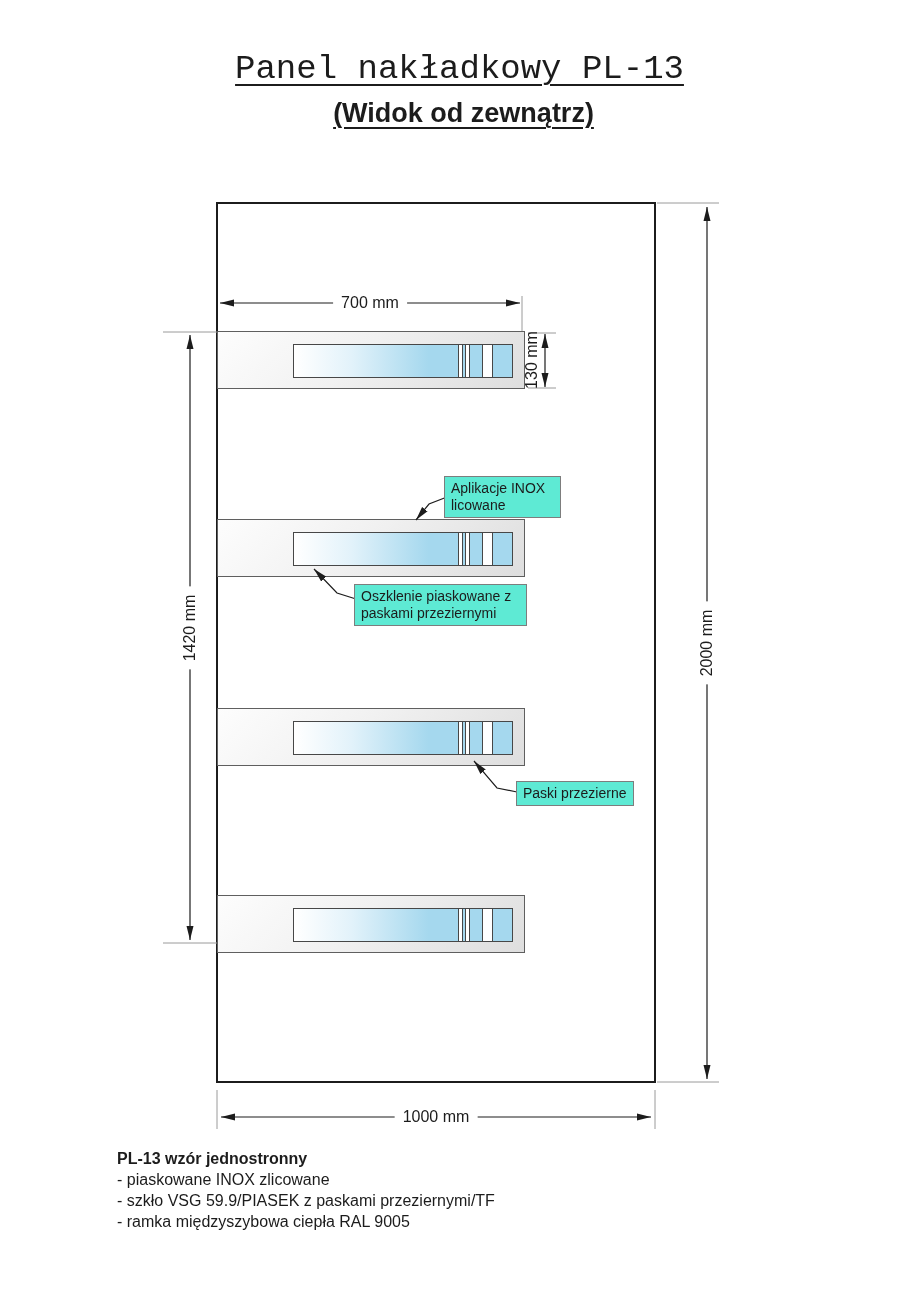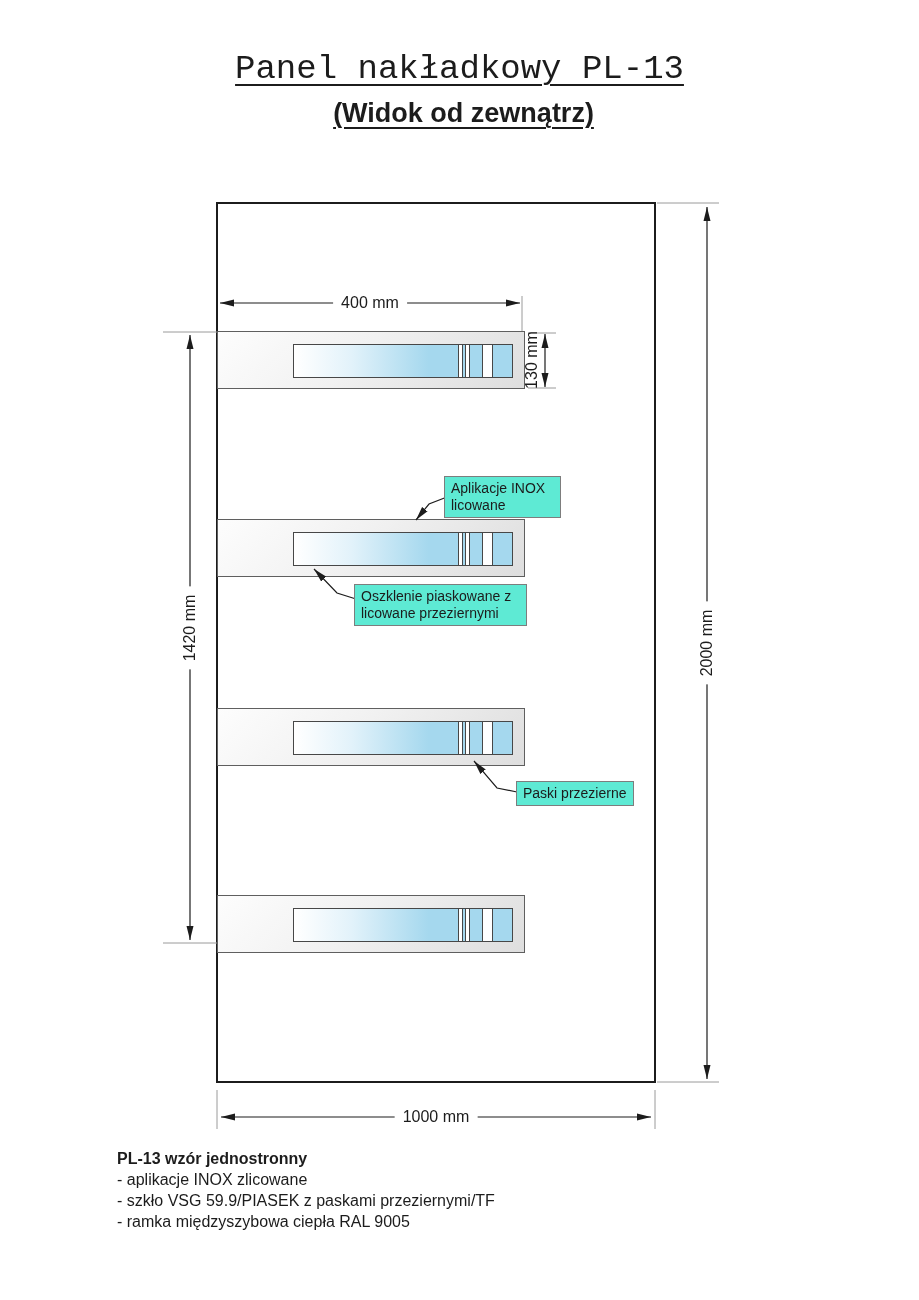--- a/index.html
+++ b/index.html
@@ -129,30 +129,30 @@
       <line x1="436" y1="1117" x2="651" y2="1117" marker-end="url(#arr)"></line>
     </g>
 
     <g stroke="#1c1c1c" stroke-width="1.2" fill="none">
       <polyline points="447,497 429,504 416,520" marker-end="url(#arr)"></polyline>
       <polyline points="356,599 337,593 314,569" marker-end="url(#arr)"></polyline>
       <polyline points="517,792 497,788 474,761" marker-end="url(#arr)"></polyline>
     </g>
   </svg>
 
-  <div class="dim" style="left:370px;top:303px">400 mm</div>
+  <div class="dim" style="left:370px;top:303px">700 mm</div>
   <div class="dim rot nobg" style="left:532px;top:360px">130 mm</div>
   <div class="dim rot" style="left:190px;top:628px">1420 mm</div>
   <div class="dim rot" style="left:707px;top:643px">2000 mm</div>
   <div class="dim" style="left:436px;top:1117px">1000 mm</div>
 
   <div class="callout" style="left:444px;top:476px;width:117px">Aplikacje INOX licowane</div>
-  <div class="callout" style="left:354px;top:584px;width:173px">Oszklenie piaskowane z licowane przeziernymi</div>
+  <div class="callout" style="left:354px;top:584px;width:173px">Oszklenie piaskowane z paskami przeziernymi</div>
   <div class="callout" style="left:516px;top:781px;white-space:nowrap">Paski przezierne</div>
 
   <div class="notes">
     <div class="head">PL-13 wzór jednostronny</div>
-    <div>- aplikacje INOX zlicowane</div>
+    <div>- piaskowane INOX zlicowane</div>
     <div>- szkło VSG 59.9/PIASEK z paskami przeziernymi/TF</div>
     <div>- ramka międzyszybowa ciepła RAL 9005</div>
   </div>
 
 </div>
 
 </body></html>

